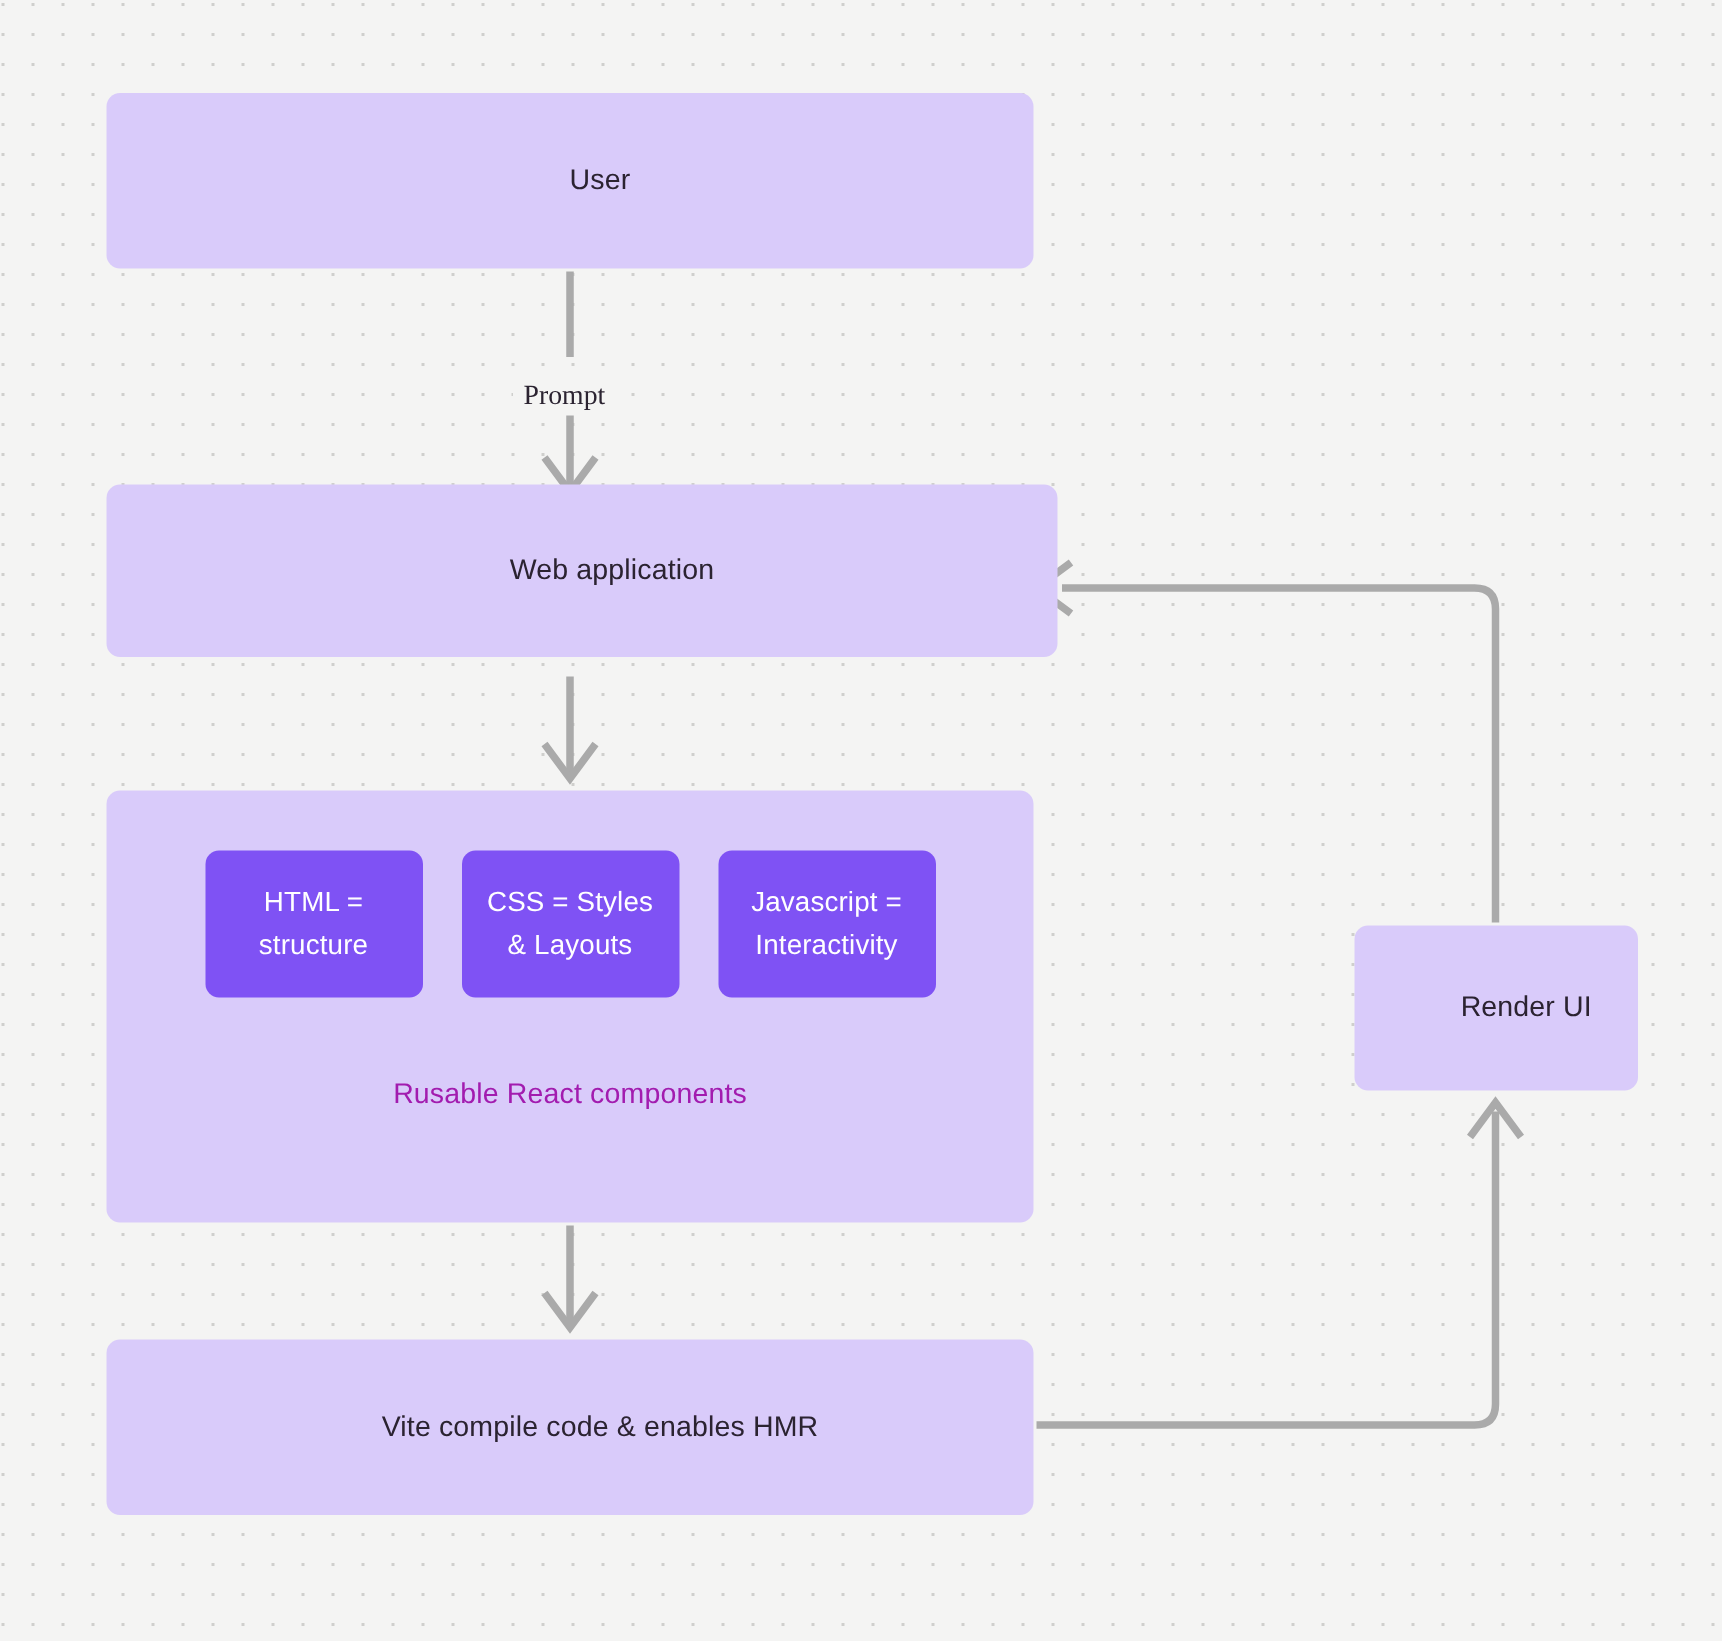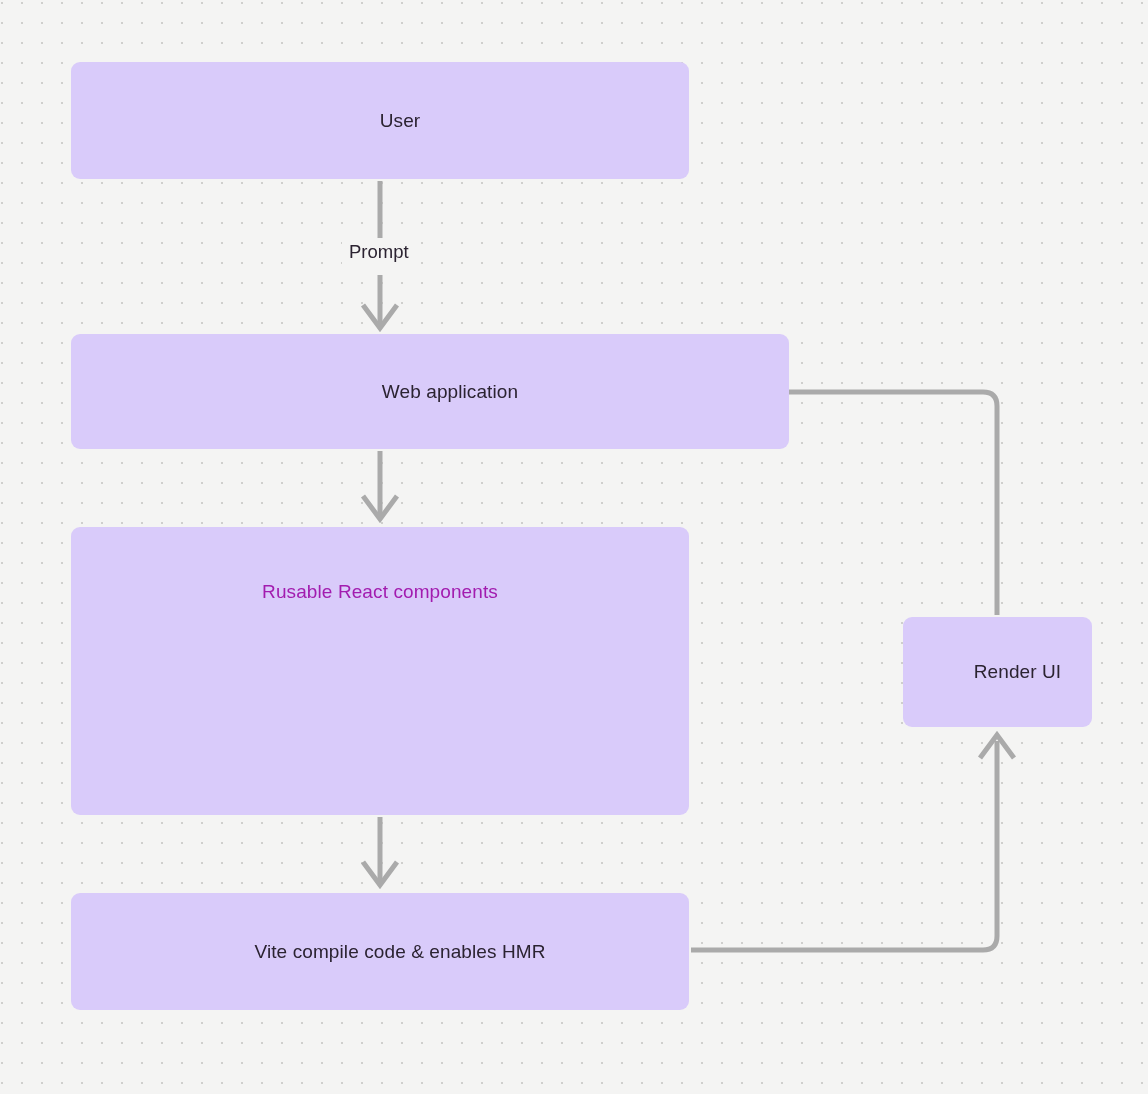--- a/index.html
+++ b/index.html
@@ -36,21 +36,21 @@
     color: #2b2331;
     font-size: 19px;
     line-height: 1.35;
     text-align: center;
     letter-spacing: 0.1px;
     padding-left: 40px;
   }
 
   
   #node-user      { left: 71px;  top: 62px;  width: 618px; height: 117px; }
-  #node-webapp    { left: 71px;  top: 334px; width: 718px; height: 115px; }
+  #node-webapp    { left: 71px;  top: 323px; width: 634px; height: 115px; }
   #node-components{ left: 71px;  top: 527px; width: 618px; height: 288px;
                     align-items: flex-start; justify-content: flex-start; }
   #node-vite      { left: 71px;  top: 893px; width: 618px; height: 117px; }
   #node-render    { left: 903px; top: 617px; width: 189px; height: 110px; }
 
   
   .components-inner {
     position: absolute;
     left: 0;
     top: 0;
@@ -115,21 +115,22 @@
   .edge-label {
     position: absolute;
     font-size: 18.5px;
     color: #2b2331;
     background-color: #f4f4f3;
     padding: 2px 7px;
     white-space: nowrap;
   }
   #label-prompt {
     left: 342px;
-    top: 239px;
+    top: 252px;
+    font-family: Liberation Serif, serif;
   }
 </style>
 </head>
 <body>
 
 <div id="canvas">
 
   <svg id="edges" viewBox="0 0 1148 1094">
 
     <path class="edge-path" d="M 380 181 L 380 238"></path>
@@ -152,20 +153,31 @@
   <div class="node" id="node-user">
     <span>User</span>
   </div>
 
   <div class="node" id="node-webapp">
     <span>Web application</span>
   </div>
 
   <div class="node" id="node-components">
     <div class="components-inner">
+      <div class="chip-row">
+        <div class="chip">
+          <span><span>HTML =</span><br><span>structure</span></span>
+        </div>
+        <div class="chip">
+          <span><span>CSS = Styles</span><br><span>&amp; Layouts</span></span>
+        </div>
+        <div class="chip">
+          <span><span>Javascript =</span><br><span>Interactivity</span></span>
+        </div>
+      </div>
       <div class="chip-caption">Rusable React components</div>
     </div>
   </div>
 
   <div class="node" id="node-render">
     <span>Render UI</span>
   </div>
 
   <div class="node" id="node-vite">
     <span>Vite compile code &amp; enables HMR</span>

